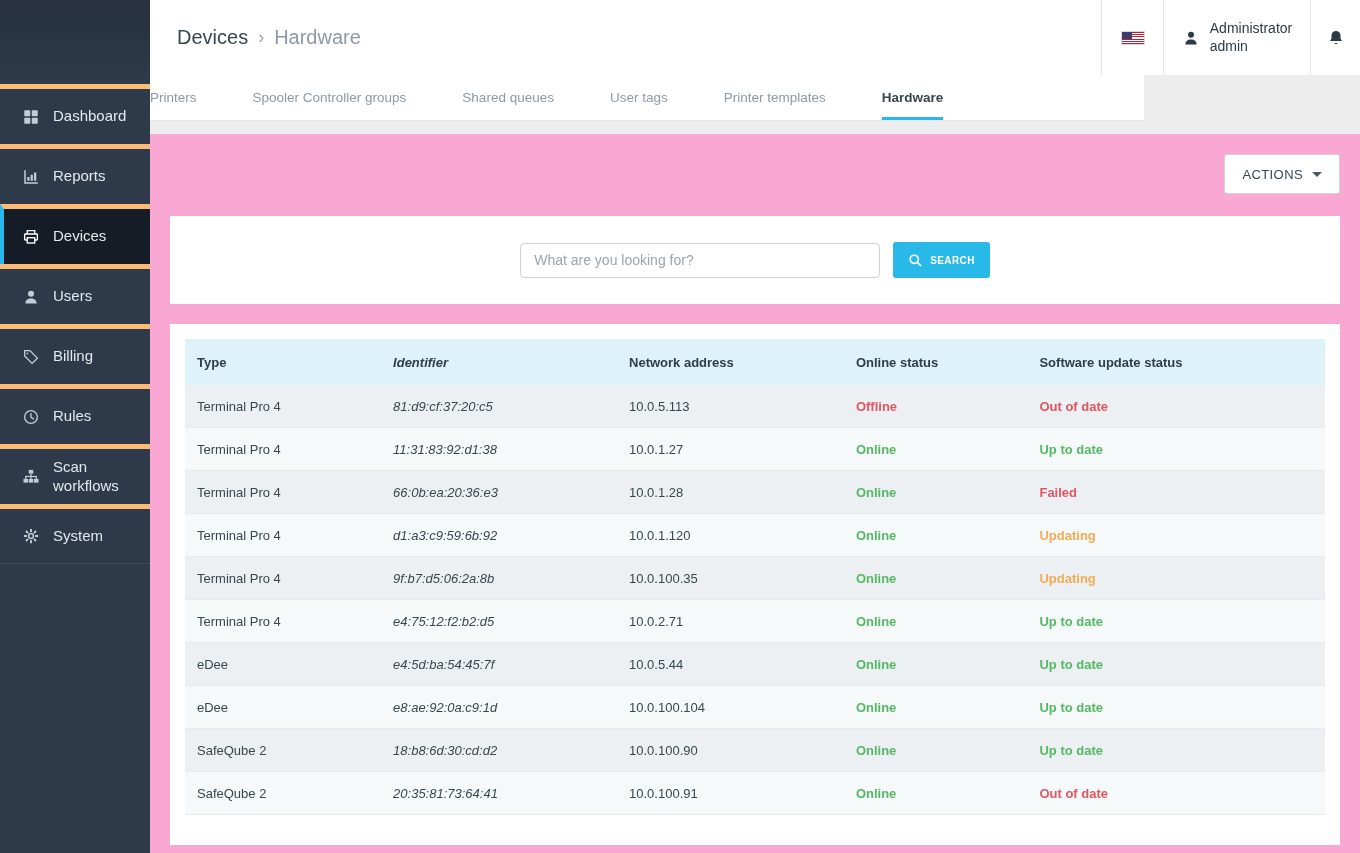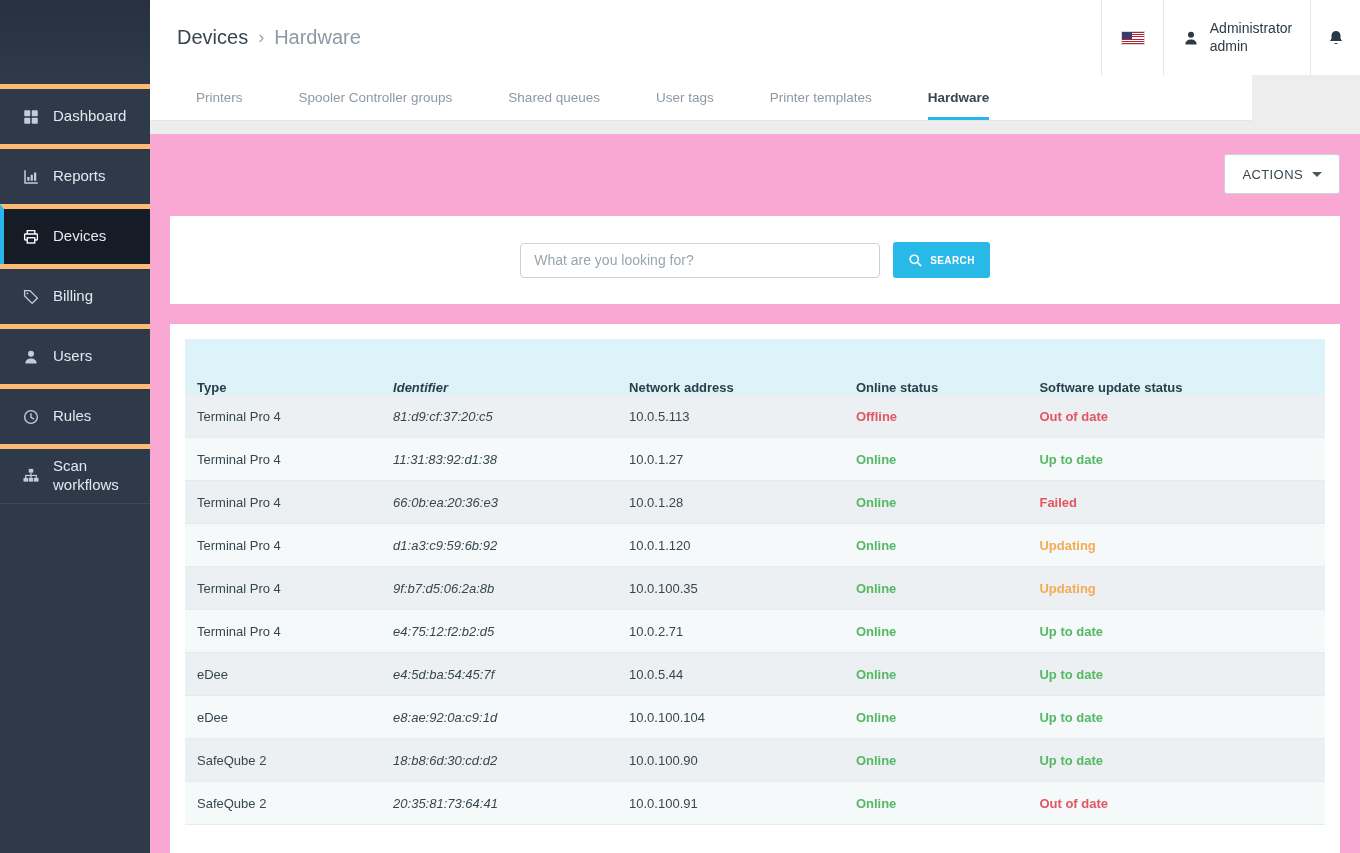--- a/index.html
+++ b/index.html
@@ -49,23 +49,23 @@
   }
   .user-block {
     width:147px; border-left:1px solid #e4e7e9; gap:10px; cursor:pointer;
   }
   .user-lines { font-size:14px; line-height:1.25; color:#2c3a45; }
   .bell-block { width:50px; border-left:1px solid #e4e7e9; cursor:pointer; }
   .hdr-icon { width:18px; height:18px; color:#2c3a45; display:block; }
 
   
   .tabbar {
-    position:absolute; left:150px; top:75px; width:1102px; height:46px;
+    position:absolute; left:150px; top:75px; width:994px; height:46px;
     background:#ffffff; border-bottom:1px solid #e3e6e8;
-    display:flex; padding-left:46px; gap:56px;text-align:right;
+    display:flex; gap:56px;text-align:right;
   }
   .tab {
     display:flex; align-items:center; font-size:13.5px; color:#8d99a4;
     border-bottom:3px solid transparent; padding-top:3px; cursor:pointer; white-space:nowrap;
   }
   .tab.active { color:#37474f; font-weight:bold; border-bottom-color:#29b6ea; }
 
   
   .content { position:absolute; left:150px; top:134px; width:1210px; height:732px; background:#f9a8d4; overflow:hidden; }
   .actions-row { text-align:right; padding:20px 20px 0 20px; }
@@ -94,21 +94,21 @@
   .search-btn {
     height:36px; padding:0 15px; border:none; border-radius:3px;
     background:#29b9e8; color:#ffffff; font-weight:bold; font-size:10px;
     letter-spacing:.4px; display:inline-flex; align-items:center; gap:7px; cursor:pointer;
     font-family:"Liberation Sans",sans-serif;
   }
   .search-btn svg { display:block; }
 
   .table-card { margin:20px 20px 0 20px; background:#ffffff; padding:15px 15px 30px 15px; }
   .thead {
-    display:flex; align-items:flex-end; height:56px; background:#def2fa;
+    display:flex; align-items:center; height:46px; background:#def2fa;
     font-size:13px; font-weight:bold; color:#2e3d47;
   }
   .trow {
     display:flex; align-items:center; height:43px;
     font-size:13px; color:#37474f; border-bottom:1px solid #e6eaec; cursor:pointer;
   }
   .tbody .trow:nth-child(odd) { background:#edf0f2; }
   .tbody .trow:nth-child(even) { background:#f6f9fa; }
   .cell { padding-left:12px; overflow:hidden; white-space:nowrap; }
   .col-type { width:17.2%; }
@@ -150,33 +150,33 @@
   <div class="nav-item active">
     <svg class="nav-icon" viewBox="0 0 24 24" fill="none" stroke="currentColor" stroke-width="1.8">
         <path d="M7 8V3.5h10V8"></path>
         <rect x="3.5" y="8" width="17" height="8" rx="1"></rect>
         <rect x="7" y="13" width="10" height="7" fill="#161c25"></rect>
       </svg>
     <span>Devices</span>
   </div>
 
   <div class="nav-item">
+    <svg class="nav-icon" viewBox="0 0 24 24" fill="currentColor">
+        <circle cx="12" cy="7.5" r="4"></circle>
+        <path d="M4.5 20.5c0-4.2 3.2-6.5 7.5-6.5s7.5 2.3 7.5 6.5z"></path>
+      </svg>
+    <span>Users</span>
+  </div>
+
+  <div class="nav-item">
     <svg class="nav-icon" viewBox="0 0 24 24" fill="none" stroke="currentColor" stroke-width="1.8">
         <path d="M3.5 3.5h7l10 10-7 7-10-10z"></path>
         <circle cx="7.2" cy="7.2" r="1.2" fill="currentColor" stroke="none"></circle>
       </svg>
     <span>Billing</span>
-  </div>
-
-  <div class="nav-item">
-    <svg class="nav-icon" viewBox="0 0 24 24" fill="currentColor">
-        <circle cx="12" cy="7.5" r="4"></circle>
-        <path d="M4.5 20.5c0-4.2 3.2-6.5 7.5-6.5s7.5 2.3 7.5 6.5z"></path>
-      </svg>
-    <span>Users</span>
   </div>
 
   <div class="nav-item">
     <svg class="nav-icon" viewBox="0 0 24 24" fill="none" stroke="currentColor" stroke-width="1.8">
         <circle cx="12" cy="12" r="8.5"></circle>
         <path d="M12 7v5.5l4 2.3"></path>
       </svg>
     <span>Rules</span>
   </div>
 
@@ -186,20 +186,29 @@
         <path d="M11.2 7.5h1.6v3h-1.6z"></path>
         <path d="M4.2 10.5h15.6v1.6H4.2z"></path>
         <path d="M4.2 10.5h1.6v4h-1.6zM11.2 10.5h1.6v4h-1.6zM18.2 10.5h1.6v4h-1.6z"></path>
         <rect x="2" y="14.5" width="6" height="5"></rect>
         <rect x="9" y="14.5" width="6" height="5"></rect>
         <rect x="16" y="14.5" width="6" height="5"></rect>
       </svg>
     <span>Scan workflows</span>
   </div>
 
+  <div class="nav-item">
+    <svg class="nav-icon" viewBox="0 0 24 24" fill="none" stroke="currentColor">
+        <circle cx="12" cy="12" r="3.2" stroke-width="2"></circle>
+        <g stroke-width="2.6">
+          <path d="M12 2.5v4M12 17.5v4M2.5 12h4M17.5 12h4M5.3 5.3l2.8 2.8M15.9 15.9l2.8 2.8M18.7 5.3l-2.8 2.8M8.1 15.9l-2.8 2.8"></path>
+        </g>
+      </svg>
+    <span>System</span>
+  </div>
 </div>
 
 <div class="header">
   <div class="breadcrumb">
     <span class="crumb-section">Devices</span>
     <span class="crumb-sep">›</span>
     <span class="crumb-page">Hardware</span>
   </div>
 
   <div class="hdr-block flag-block">

